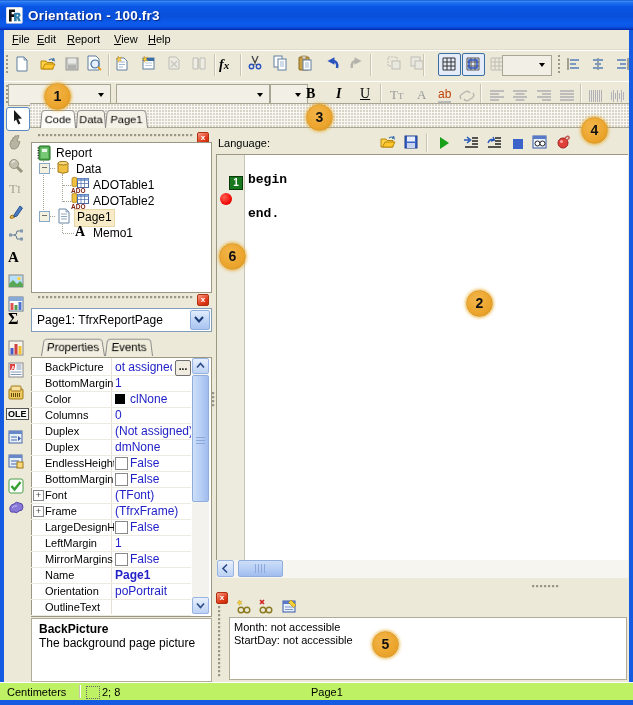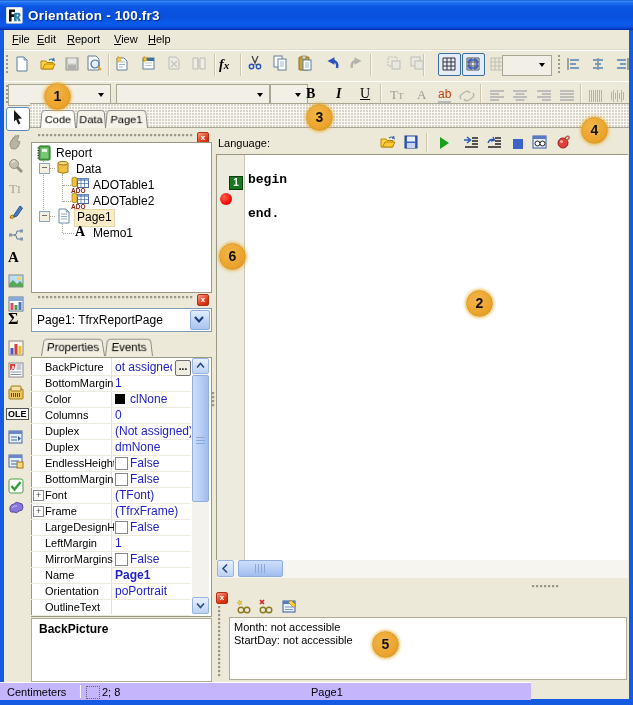--- a/index.html
+++ b/index.html
@@ -455,20 +455,21 @@
         <path d="M4 8.5 l3.5 -4 3.5 4" fill="none" stroke="#2A4A8A" stroke-width="1.6"></path>
       </svg></div>
 <div class="ab" style="left:192px;top:375px;width:17px;height:127px;background:linear-gradient(90deg,#CDDEF9,#B4CCF4 60%,#A0BCEE);border:1px solid #90AEDC;border-radius:2px;box-sizing:border-box;"></div>
 <div class="ab" style="left:196px;top:437px;width:9px;height:8px;background:repeating-linear-gradient(180deg,#8AA8D8 0 1px,rgba(0,0,0,0) 1px 3px);"></div>
 <div class="ab" style="left:192px;top:597px;width:17px;height:17px;background:linear-gradient(180deg,#E8F0FC,#BCD2F4);border:1px solid #98B4E4;border-radius:2px;box-sizing:border-box;"><svg width="15" height="15" viewBox="0 0 15 15">
         <path d="M4 5.5 l3.5 4 3.5 -4" fill="none" stroke="#2A4A8A" stroke-width="1.6"></path>
       </svg></div>
 
 <div class="panelbox" style="left:31px;top:618px;width:179px;height:62px;border:1px solid #B0AC98;">
  <div class="ab" style="left:7px;top:3px;font-weight:bold;font-size:12px;">BackPicture</div>
+ <div class="ab" style="left:7px;top:17px;font-size:12px;">The background page picture</div>
 </div>
 
 <div class="ab" style="left:212px;top:392px;width:3px;height:16px;background-image:radial-gradient(circle at 1px 1px,#9a968a 40%,rgba(0,0,0,0) 45%);background-size:3px 4px;"></div>
 </div>
 
 <div id="rightpanel">
 
 <div class="ab" style="left:216px;top:130px;width:413px;height:24px;background:#ECE9D8;"></div>
 <div class="ab" style="left:218px;top:137px;font-size:11px;">Language:</div>
 <div class="combo" style="left:271px;top:133px;width:102px;height:19px;margin-top:28px;">
@@ -550,21 +551,21 @@
       <path d="M3 9 h8 M3 11.5 h8" stroke="#8098C8"></path>
       <path d="M9 2 l5 5 -2.5 2.5 -5 -5z" fill="#F8D030" stroke="#A08010" stroke-width=".6"></path>
     </svg>
 
 <div class="ab" style="left:229px;top:617px;width:398px;height:63px;background:#fff;border:1px solid #B0AC98;box-sizing:border-box;">
  <div class="ab" style="left:4px;top:3px;font-size:11px;">Month: not accessible</div>
  <div class="ab" style="left:4px;top:16px;font-size:11px;">StartDay: not accessible</div>
 </div>
 </div>
 
-<div class="ab" style="left:0;top:682px;width:531px;height:17px;background:#c4b5fd;border-top:1px solid #FFF;">
+<div class="ab" style="left:0;top:682px;width:633px;height:17px;background:#bef264;border-top:1px solid #FFF;">
  <div class="ab" style="left:7px;top:3px;font-size:11px;">Centimeters</div>
  <div class="ab" style="left:79px;top:2px;width:1px;height:13px;background:#C9C5B2;border-right:1px solid #fff;"></div>
  <div class="ab" style="left:86px;top:3px;width:12px;height:11px;border:1px dotted #666;"></div>
  <div class="ab" style="left:102px;top:3px;font-size:11px;">2; 8</div>
  <div class="ab" style="left:311px;top:3px;font-size:11px;">Page1</div>
 </div>
 
 <div class="callout" style="left:44px;top:83px;">1</div>
 <div class="callout" style="left:466px;top:290px;">2</div>
 <div class="callout" style="left:306px;top:104px;">3</div>

